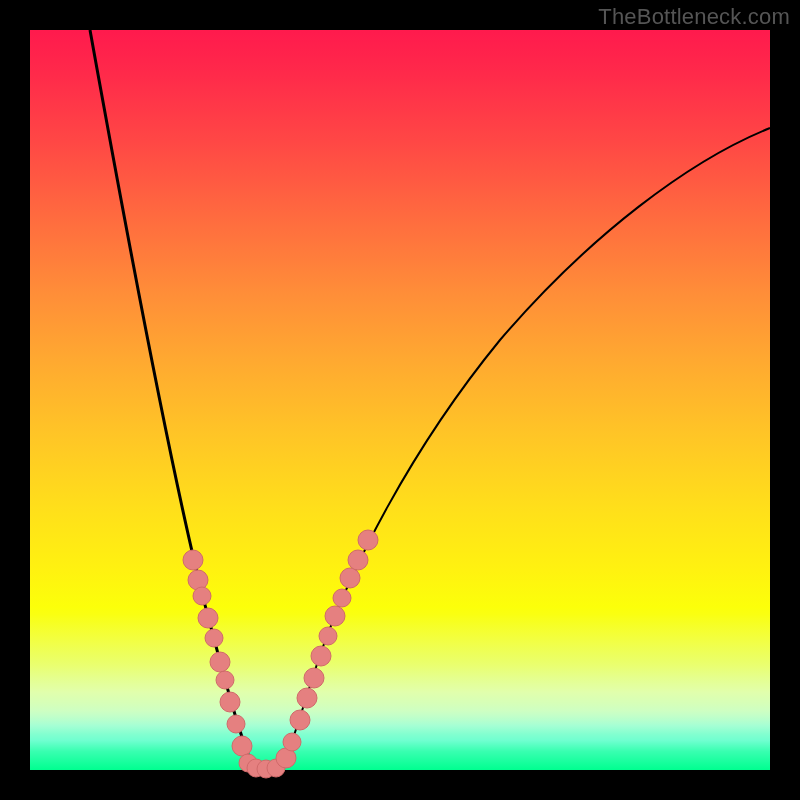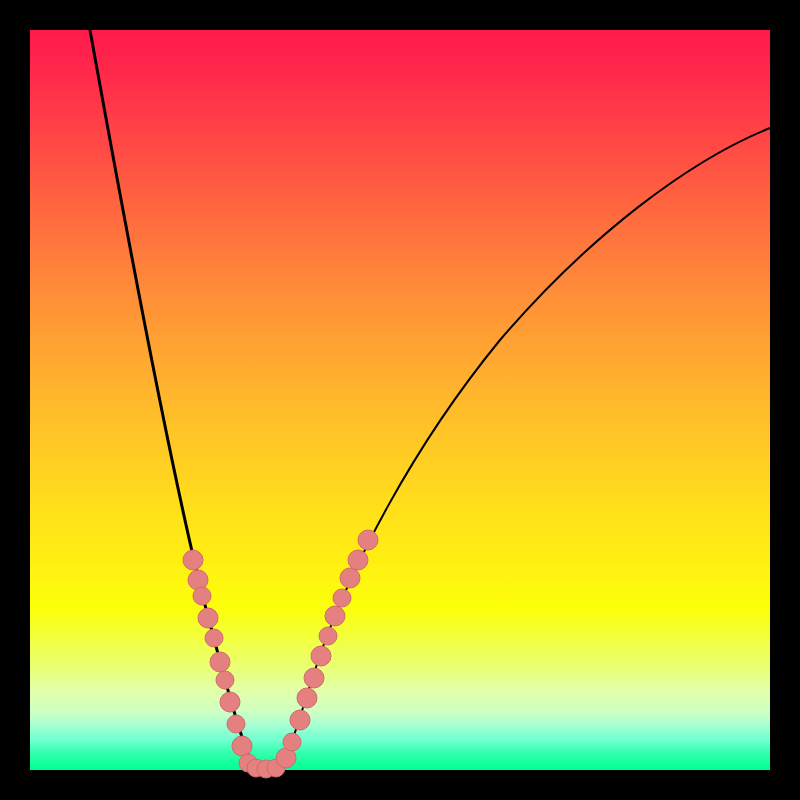--- a/index.html
+++ b/index.html
@@ -78,20 +78,21 @@
     font-size: 22px;
     font-weight: 400;
     letter-spacing: 0.2px;
     user-select: none;
   }
 </style>
 </head>
 <body>
 
 <div class="frame">
+  <div class="watermark">TheBottleneck.com</div>
   <div class="plot-area">
     <div class="blend-strip"></div>
     <svg class="curves" viewBox="0 0 740 740">
       <path fill="none" stroke="#000" stroke-width="3" d="M 60 0 C 105 250, 148 470, 175 575 C 195 650, 208 700, 222 735 L 222 740"></path>
       <path fill="none" stroke="#000" stroke-width="2" d="M 252 740 C 260 720, 272 680, 290 625 C 320 540, 380 420, 470 310 C 560 205, 660 130, 740 98"></path>
       <g id="marker-group">
           <circle cx="163" cy="530" r="10" fill="#e58080" stroke="#d06a6a" stroke-width="1"></circle>
           <circle cx="168" cy="550" r="10" fill="#e58080" stroke="#d06a6a" stroke-width="1"></circle>
           <circle cx="172" cy="566" r="9" fill="#e58080" stroke="#d06a6a" stroke-width="1"></circle>
           <circle cx="178" cy="588" r="10" fill="#e58080" stroke="#d06a6a" stroke-width="1"></circle>

